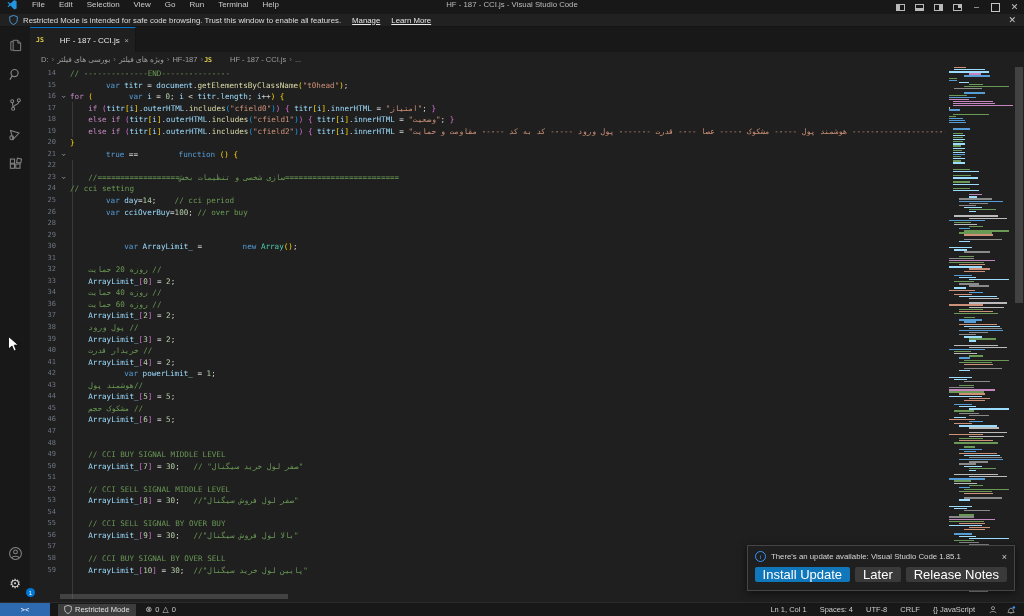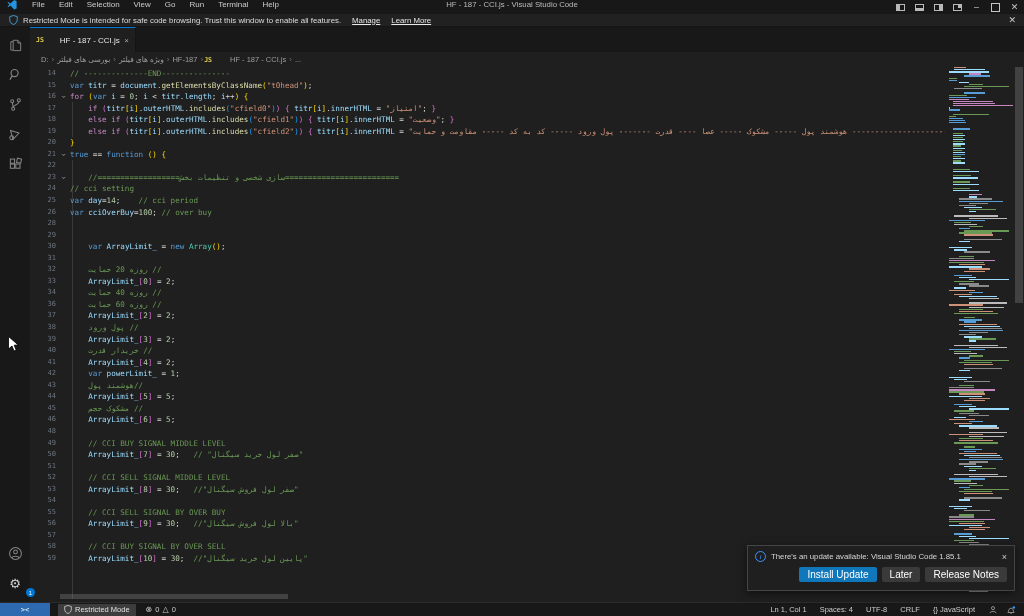--- a/index.html
+++ b/index.html
@@ -55,21 +55,21 @@
   .csep{color:#6f6f6f;margin:0 1px;font-size:8px;}
   
   .codearea{position:absolute;top:67px;left:30px;right:0;bottom:16px;overflow:hidden;background:#1f1f1f;}
   .lines{position:absolute;left:0;top:1px;width:915px;}
   .cl{display:flex;height:11.56px;line-height:11.56px;font-family:"DejaVu Sans Mono",monospace;
       font-size:7.6px;white-space:pre;overflow:hidden;}
   .ln{width:26px;text-align:right;color:#6e7681;font-size:7px;flex:none;}
   .fold{width:14px;flex:none;text-align:center;color:#8f8f8f;}
   .chev{display:inline-block;transform:rotate(90deg);font-size:8px;}
   .lc{flex:none;color:#d4d4d4;}
-  .tk-c{color:#6a9955;} .tk-k{color:#569cd6;} .tk-ctl{color:#c586c0;} .tk-v{color:#9cdcfe;}
+  .tk-c{color:#6a9955;} .tk-k{color:#569cd6;margin-left:36px;} .tk-ctl{color:#c586c0;} .tk-v{color:#9cdcfe;}
   .tk-f{color:#dcdcaa;} .tk-s{color:#ce9178;} .tk-n{color:#b5cea8;} .tk-pl{color:#d4d4d4;}
   .tk-b1{color:#ffd700;} .tk-b2{color:#da70d6;} .tk-b3{color:#179fff;} .tk-cls{color:#4ec9b0;}
   .guide{position:absolute;width:1px;background:#3a3a3a;left:42px;}
   .minimap{position:absolute;top:0;right:9px;width:68px;bottom:0;}
   .mrow{position:absolute;height:1.3px;}
   .vscroll-slider{position:absolute;right:1px;top:0;width:8px;height:236px;background:rgba(140,140,140,0.32);}
   .hscroll-slider{position:absolute;left:30px;bottom:1px;width:228px;height:5px;background:rgba(140,140,140,0.32);}
   
   .statusbar{position:absolute;left:0;bottom:0;width:1024px;height:14px;background:#181818;
              border-top:1px solid #2b2b2b;display:flex;align-items:center;font-size:7.5px;color:#cccccc;box-sizing:border-box;z-index:31;}
@@ -83,21 +83,21 @@
   .sb-item{white-space:pre;}
   .sbicons{display:flex;gap:8px;align-items:center;}
   
   .toast{position:absolute;left:747px;top:545px;width:268px;height:46px;background:#1f1f1f;
          border:1px solid #454545;box-shadow:0 2px 8px rgba(0,0,0,0.55);z-index:40;box-sizing:border-box;}
   .trow1{display:flex;align-items:center;padding:5px 7px 0 7px;font-size:7.8px;color:#d6d6d6;}
   .info-i{width:9px;height:9px;border:1px solid #3794ff;border-radius:50%;color:#3794ff;font-size:7px;
           display:flex;align-items:center;justify-content:center;margin-right:5px;flex:none;font-family:"Liberation Serif",serif;font-style:italic;}
   .tclose{margin-left:auto;color:#cccccc;font-size:9px;}
   .trow2{display:flex;justify-content:flex-end;gap:5px;padding:5px 7px 0 0;}
-  .tbtn{height:15px;border:none;background:#3a3a3a;color:#ffffff;font-size:10px;padding:0 8px;
+  .tbtn{height:15px;border:none;background:#3a3a3a;color:#ffffff;font-size:13px;padding:0 8px;
         font-family:"Liberation Sans",sans-serif;border-radius:2px;cursor:pointer;}
   .tbtn.primary{background:#1177bb;}
   
   .cursor{position:absolute;left:8px;top:336px;z-index:50;pointer-events:none;}
 </style>
 </head>
 <body>
 
 <div id="app">
 
@@ -268,20 +268,21 @@
         <div class="cl"><span class="ln">37</span><span class="fold"></span><span class="lc"><span class="tk-pl">    </span><span class="tk-v">ArrayLimit_</span><span class="tk-b2">[</span><span class="tk-n">2</span><span class="tk-b2">]</span><span class="tk-pl"> = </span><span class="tk-n">2</span><span class="tk-pl">;</span></span></div>
         <div class="cl"><span class="ln">38</span><span class="fold"></span><span class="lc"><span class="tk-pl">    </span><span class="tk-c">پول ورود //</span></span></div>
         <div class="cl"><span class="ln">39</span><span class="fold"></span><span class="lc"><span class="tk-pl">    </span><span class="tk-v">ArrayLimit_</span><span class="tk-b2">[</span><span class="tk-n">3</span><span class="tk-b2">]</span><span class="tk-pl"> = </span><span class="tk-n">2</span><span class="tk-pl">;</span></span></div>
         <div class="cl"><span class="ln">40</span><span class="fold"></span><span class="lc"><span class="tk-pl">    </span><span class="tk-c">خریدار قدرت //</span></span></div>
         <div class="cl"><span class="ln">41</span><span class="fold"></span><span class="lc"><span class="tk-pl">    </span><span class="tk-v">ArrayLimit_</span><span class="tk-b2">[</span><span class="tk-n">4</span><span class="tk-b2">]</span><span class="tk-pl"> = </span><span class="tk-n">2</span><span class="tk-pl">;</span></span></div>
         <div class="cl"><span class="ln">42</span><span class="fold"></span><span class="lc"><span class="tk-pl">    </span><span class="tk-k">var</span><span class="tk-pl"> </span><span class="tk-v">powerLimit_</span><span class="tk-pl"> = </span><span class="tk-n">1</span><span class="tk-pl">;</span></span></div>
         <div class="cl"><span class="ln">43</span><span class="fold"></span><span class="lc"><span class="tk-pl">    </span><span class="tk-c">هوشمند پول//</span></span></div>
         <div class="cl"><span class="ln">44</span><span class="fold"></span><span class="lc"><span class="tk-pl">    </span><span class="tk-v">ArrayLimit_</span><span class="tk-b2">[</span><span class="tk-n">5</span><span class="tk-b2">]</span><span class="tk-pl"> = </span><span class="tk-n">5</span><span class="tk-pl">;</span></span></div>
         <div class="cl"><span class="ln">45</span><span class="fold"></span><span class="lc"><span class="tk-pl">    </span><span class="tk-c">مشکوک حجم //</span></span></div>
         <div class="cl"><span class="ln">46</span><span class="fold"></span><span class="lc"><span class="tk-pl">    </span><span class="tk-v">ArrayLimit_</span><span class="tk-b2">[</span><span class="tk-n">6</span><span class="tk-b2">]</span><span class="tk-pl"> = </span><span class="tk-n">5</span><span class="tk-pl">;</span></span></div>
+        <div class="cl"><span class="ln">47</span><span class="fold"></span><span class="lc"></span></div>
         <div class="cl"><span class="ln">48</span><span class="fold"></span><span class="lc"></span></div>
         <div class="cl"><span class="ln">49</span><span class="fold"></span><span class="lc"><span class="tk-pl">    </span><span class="tk-c">// CCI BUY SIGNAL MIDDLE LEVEL</span></span></div>
         <div class="cl"><span class="ln">50</span><span class="fold"></span><span class="lc"><span class="tk-pl">    </span><span class="tk-v">ArrayLimit_</span><span class="tk-b2">[</span><span class="tk-n">7</span><span class="tk-b2">]</span><span class="tk-pl"> = </span><span class="tk-n">30</span><span class="tk-pl">;   </span><span class="tk-c">// "صفر لول خرید سیگنال"</span></span></div>
         <div class="cl"><span class="ln">51</span><span class="fold"></span><span class="lc"></span></div>
         <div class="cl"><span class="ln">52</span><span class="fold"></span><span class="lc"><span class="tk-pl">    </span><span class="tk-c">// CCI SELL SIGNAL MIDDLE LEVEL</span></span></div>
         <div class="cl"><span class="ln">53</span><span class="fold"></span><span class="lc"><span class="tk-pl">    </span><span class="tk-v">ArrayLimit_</span><span class="tk-b2">[</span><span class="tk-n">8</span><span class="tk-b2">]</span><span class="tk-pl"> = </span><span class="tk-n">30</span><span class="tk-pl">;   </span><span class="tk-c">//"صفر لول فروش سیگنال"</span></span></div>
         <div class="cl"><span class="ln">54</span><span class="fold"></span><span class="lc"></span></div>
         <div class="cl"><span class="ln">55</span><span class="fold"></span><span class="lc"><span class="tk-pl">    </span><span class="tk-c">// CCI SELL SIGNAL BY OVER BUY</span></span></div>
         <div class="cl"><span class="ln">56</span><span class="fold"></span><span class="lc"><span class="tk-pl">    </span><span class="tk-v">ArrayLimit_</span><span class="tk-b2">[</span><span class="tk-n">9</span><span class="tk-b2">]</span><span class="tk-pl"> = </span><span class="tk-n">30</span><span class="tk-pl">;   </span><span class="tk-c">//"بالا لول فروش سیگنال"</span></span></div>
         <div class="cl"><span class="ln">57</span><span class="fold"></span><span class="lc"></span></div>

